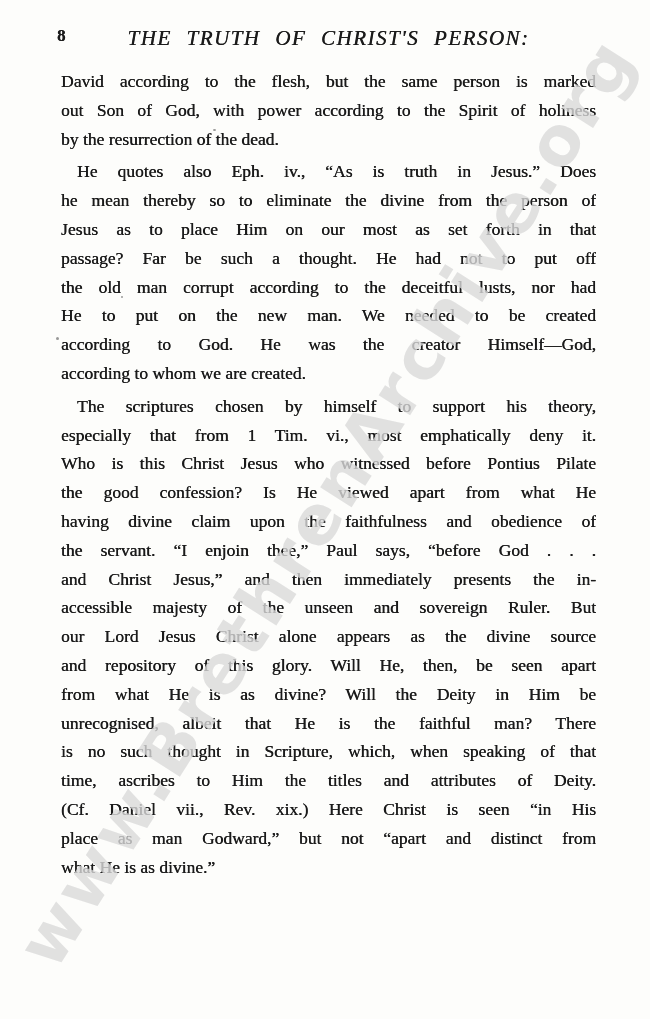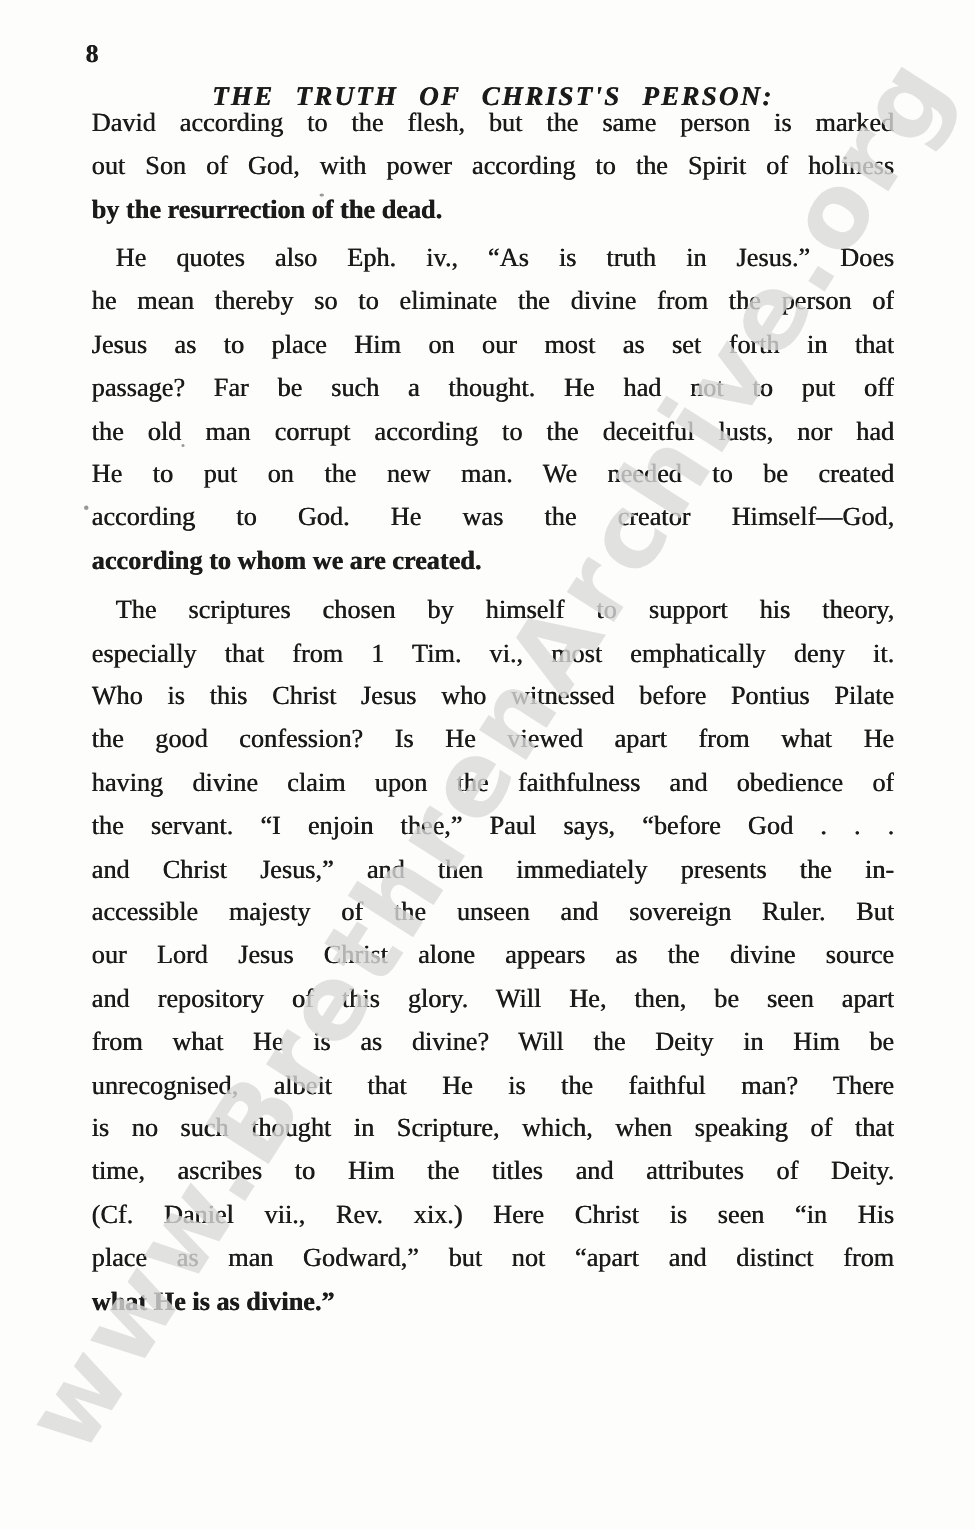--- a/index.html
+++ b/index.html
@@ -32,27 +32,26 @@
     font-size: 17px;
     font-weight: bold;
     text-shadow: 0.35px 0.2px 0 currentColor;
   }
   .running-title {
     position: absolute;
     left: 50%;
     top: 2px;
     transform: translateX(-50%);
     white-space: nowrap;
-    font-size: 18px;
+    font-size: 21px;
     font-style: italic;
-    font-weight: bold;
+    font-weight: normal;
     letter-spacing: 1.5px;
     word-spacing: 8px;
     text-shadow: 0.35px 0.2px 0 currentColor;
-    margin-top: 28px;
   }
 
   
   .page-body {
     position: absolute;
     top: 63px;
     left: 57px;
     width: 543px;
     font-size: 17.5px;
     line-height: 28.8px;
@@ -66,21 +65,20 @@
     text-align-last: justify;
   }
   .line::after {
     content: "";
     display: inline-block;
     width: 100%;
   }
   .line.last {
     text-align: left;
     text-align-last: left;
-    font-weight: bold;
   }
   .line.last::after { content: none; }
   .paragraph.indent .line:first-child { text-indent: 16px; }
 
   
   .watermark {
     position: absolute;
     left: 327px;
     top: 502px;
     transform: translate(-50%, -50%) rotate(-57.5deg);

